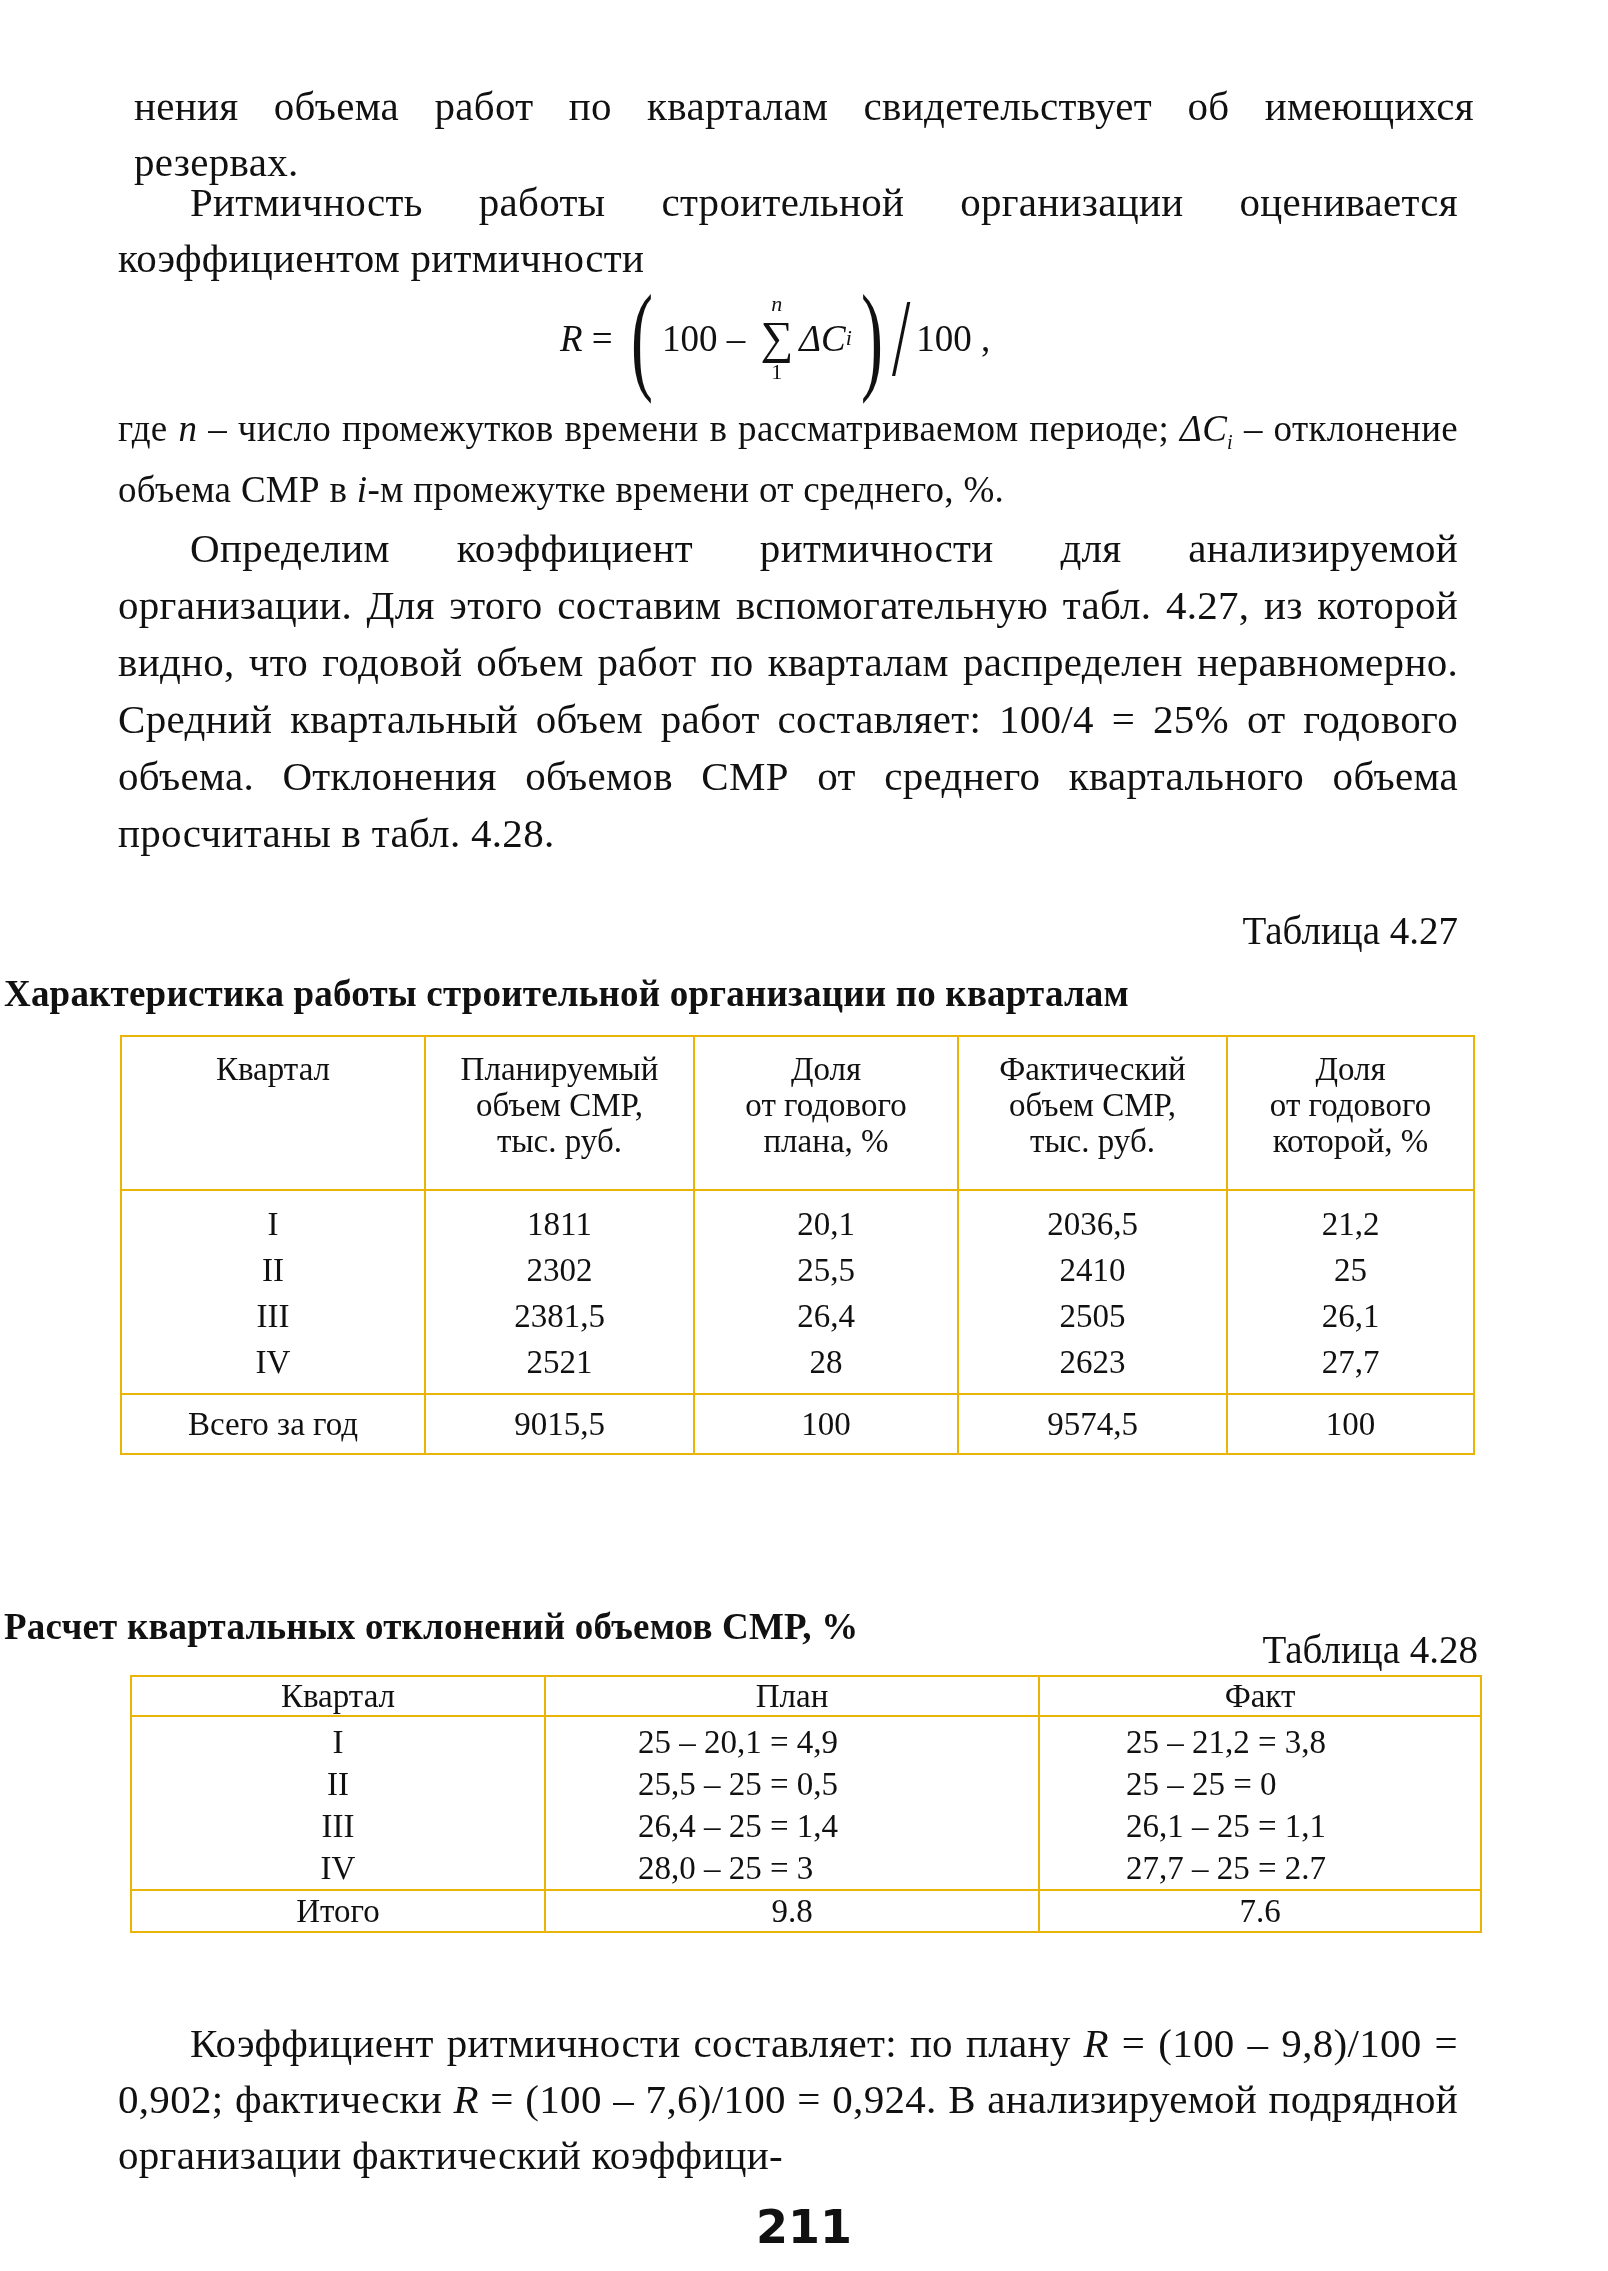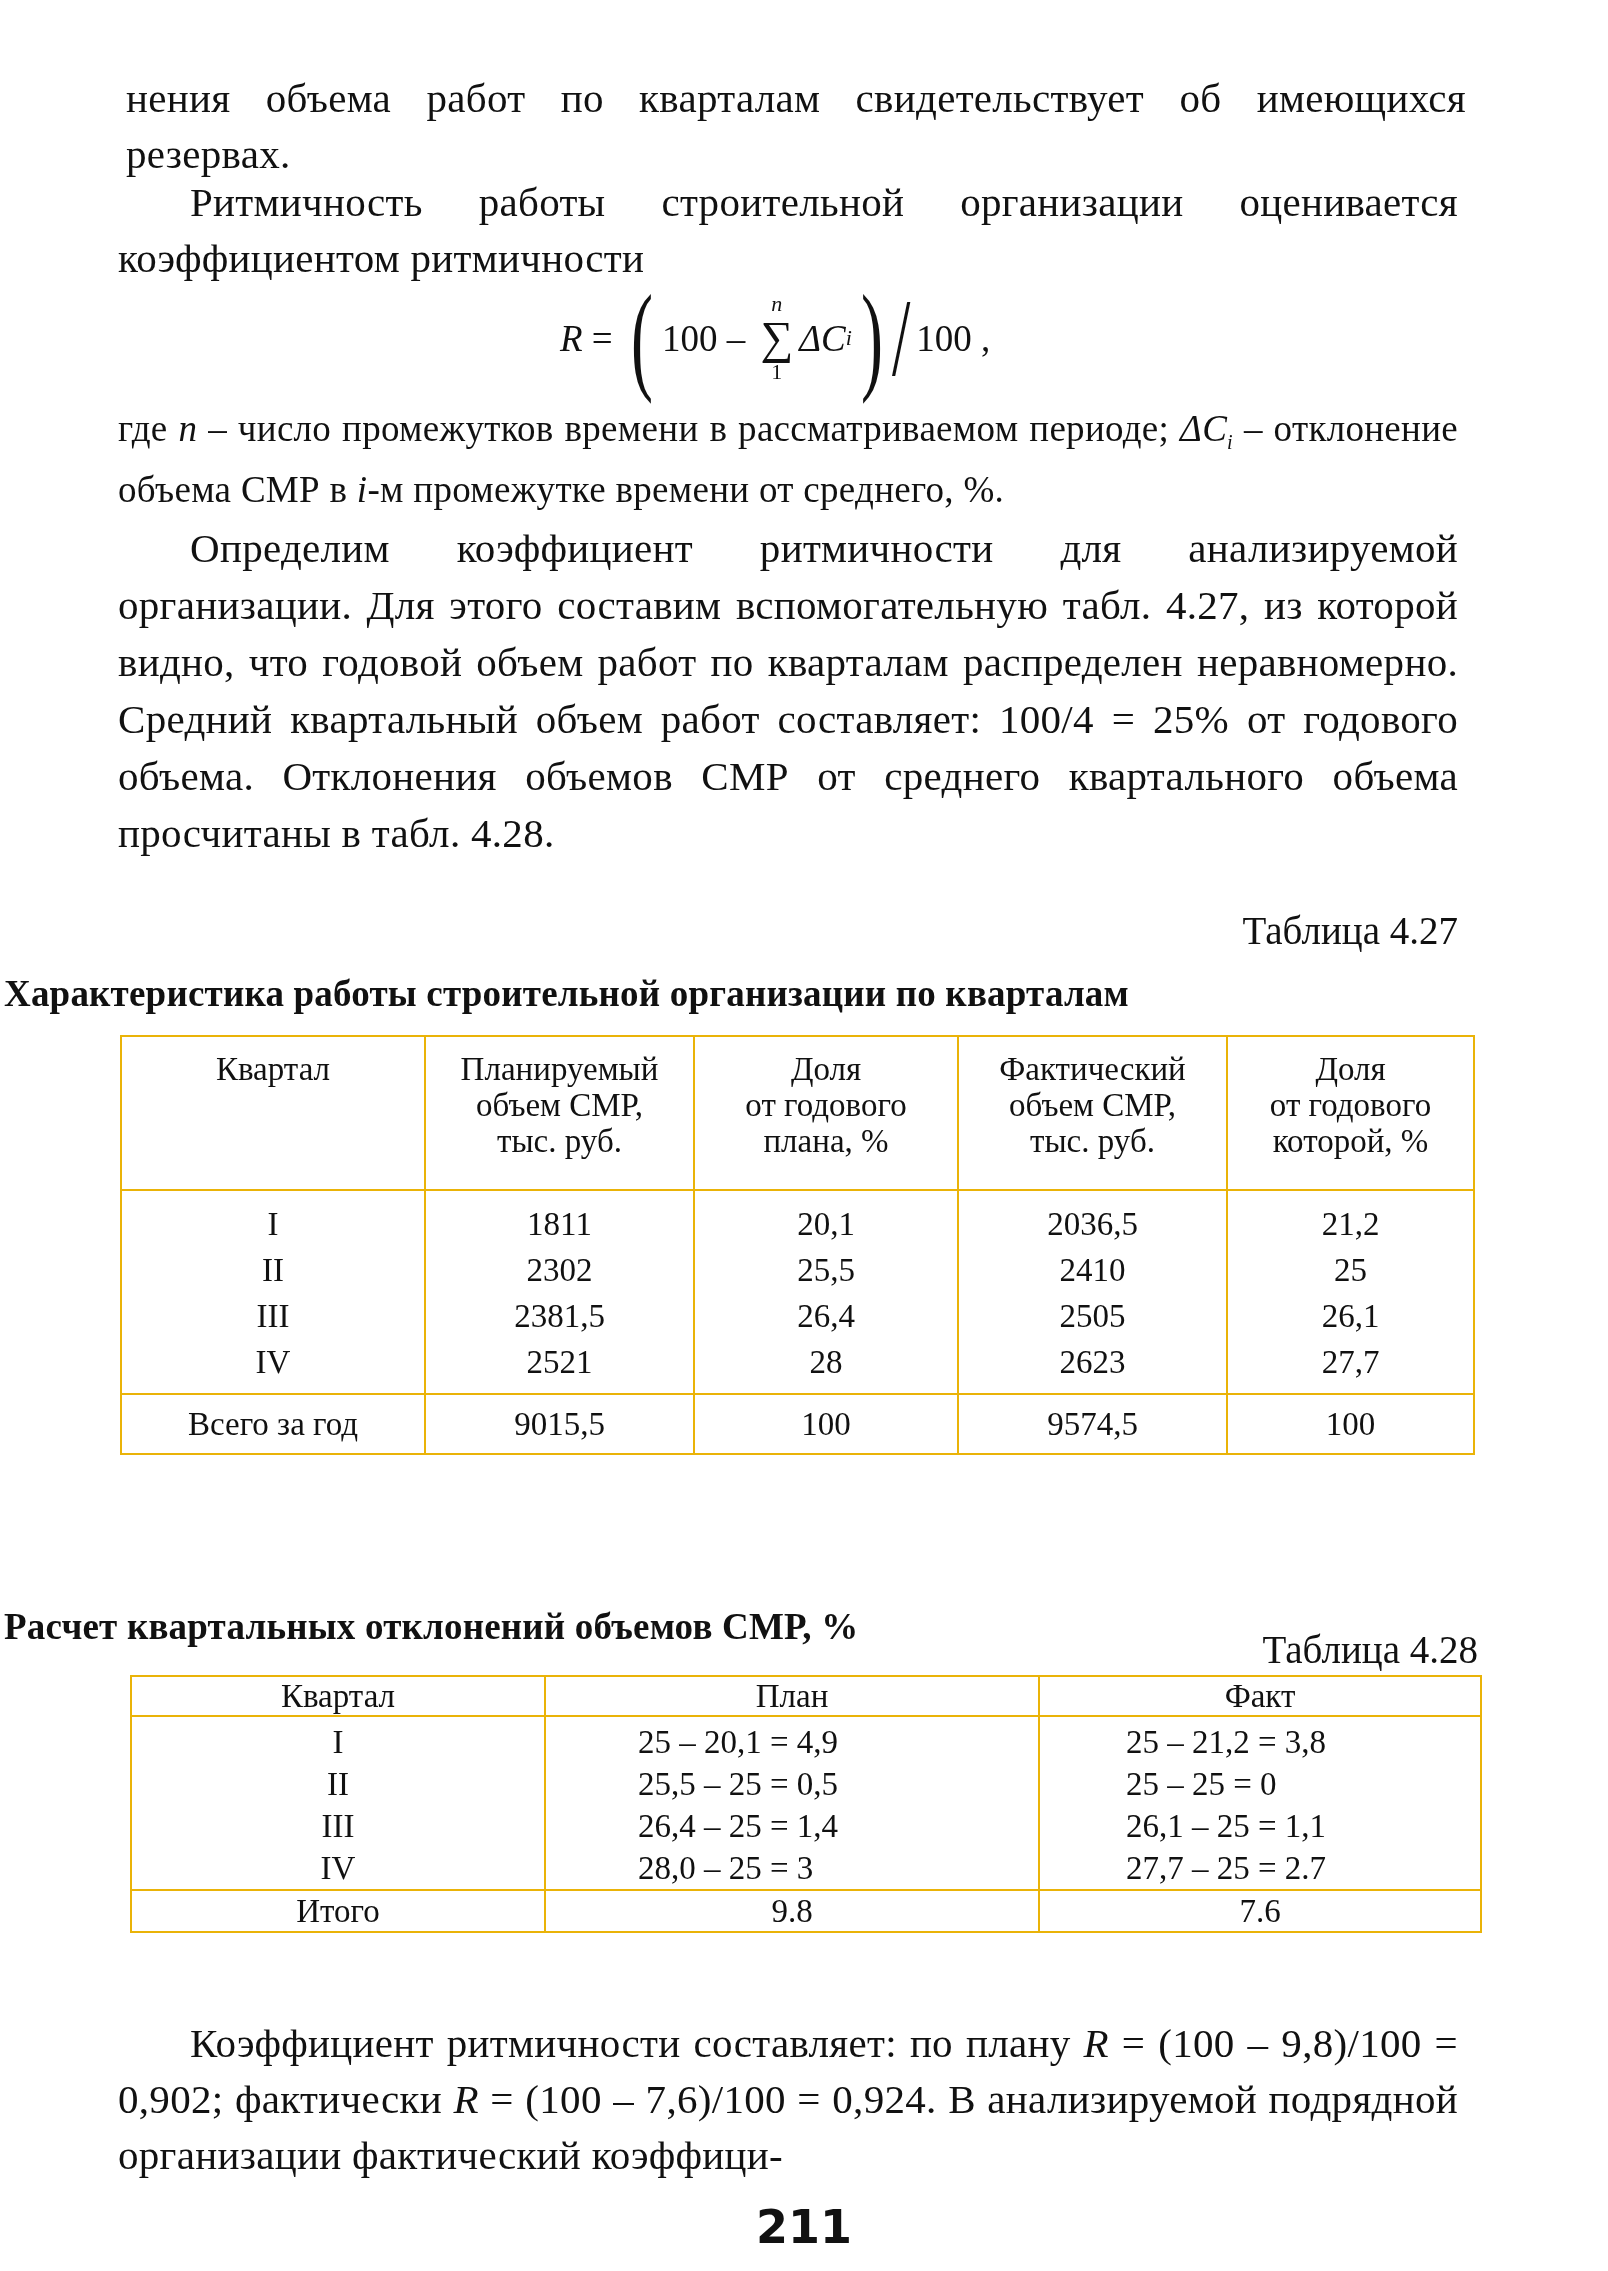--- a/index.html
+++ b/index.html
@@ -33,21 +33,21 @@
   #t28 td.total { height: 40px; line-height: 40px; }
   .pageno { position: absolute; top: 2200px; left: 0; width: 1608px; text-align: center;
             font-family: "DejaVu Sans", sans-serif; font-weight: bold; font-size: 46px; }
   .cellline { display: block; }
 </style>
 </head>
 <body>
 
 <div class="page">
 
-  <p class="para" style="top:62px;margin:8px;">нения объема работ по кварталам свидетельствует об имеющихся резервах.</p>
+  <p class="para" style="top:62px;margin:16px;">нения объема работ по кварталам свидетельствует об имеющихся резервах.</p>
 
   <p class="para indent" style="top:174px;margin:0;">Ритмичность работы строительной организации оценивается коэффициентом ритмичности</p>
 
   <div class="formula">
     <i>R</i>
     <span style="white-space:pre"> = </span>
     <span class="paren">(</span>
     <span style="white-space:pre">100 – </span>
     <span class="sigma">
       <span class="lim">n</span>

